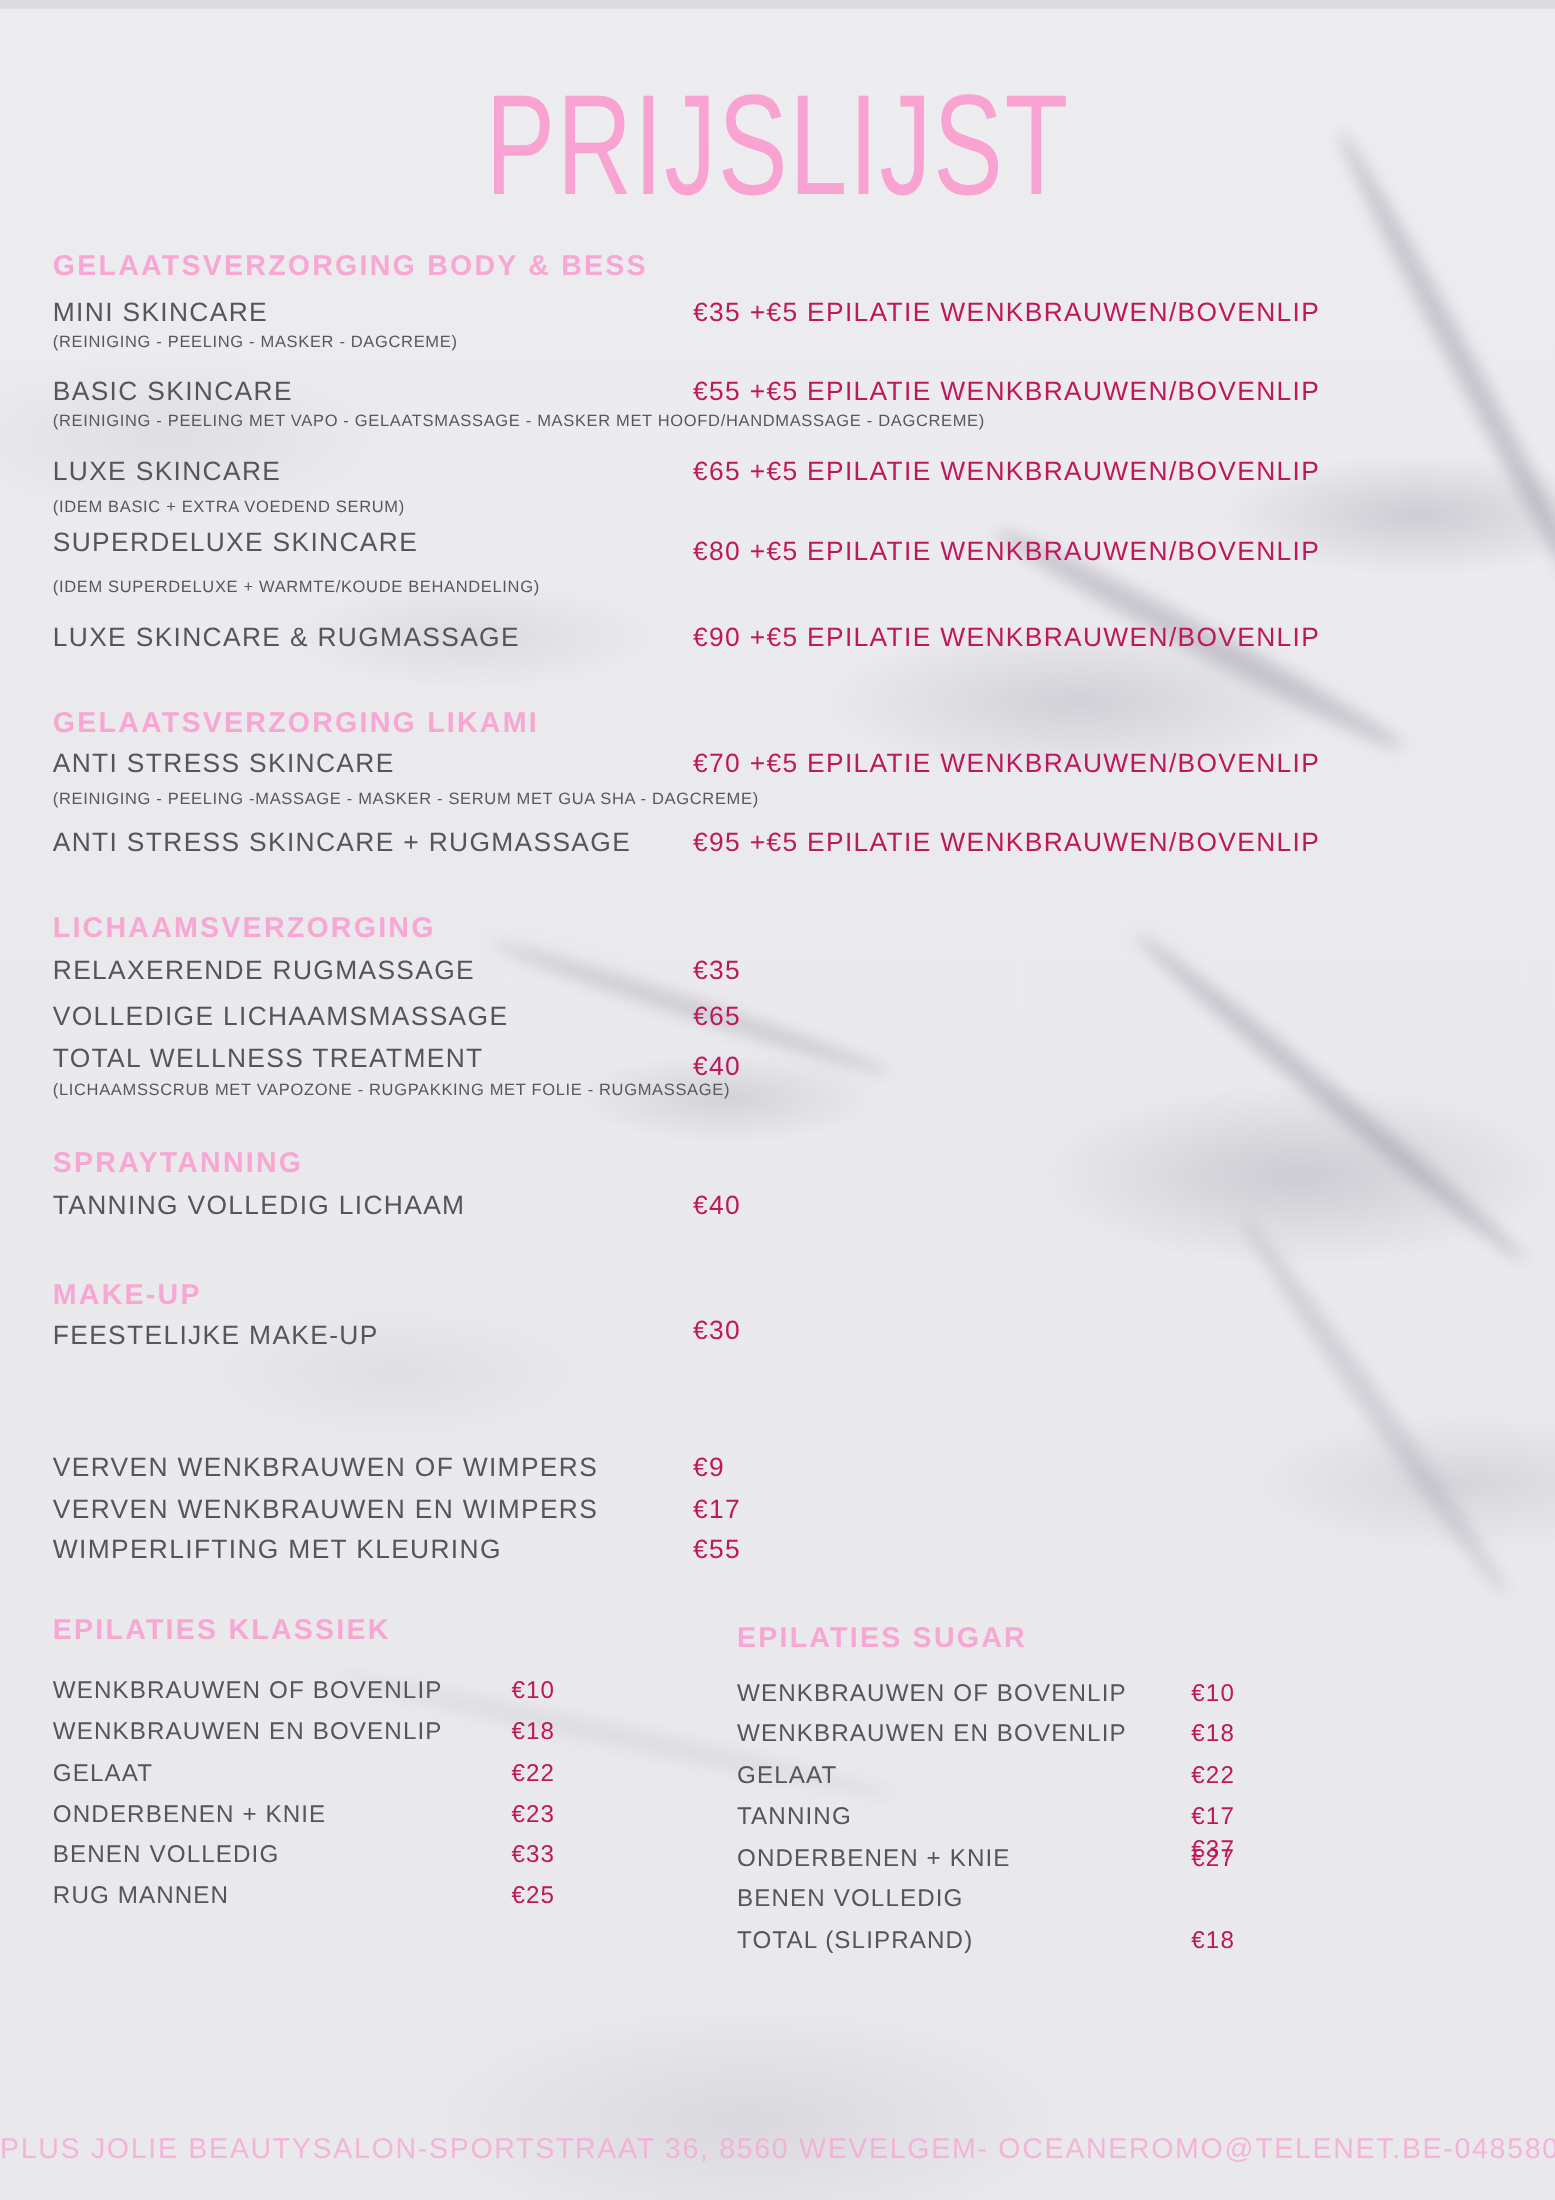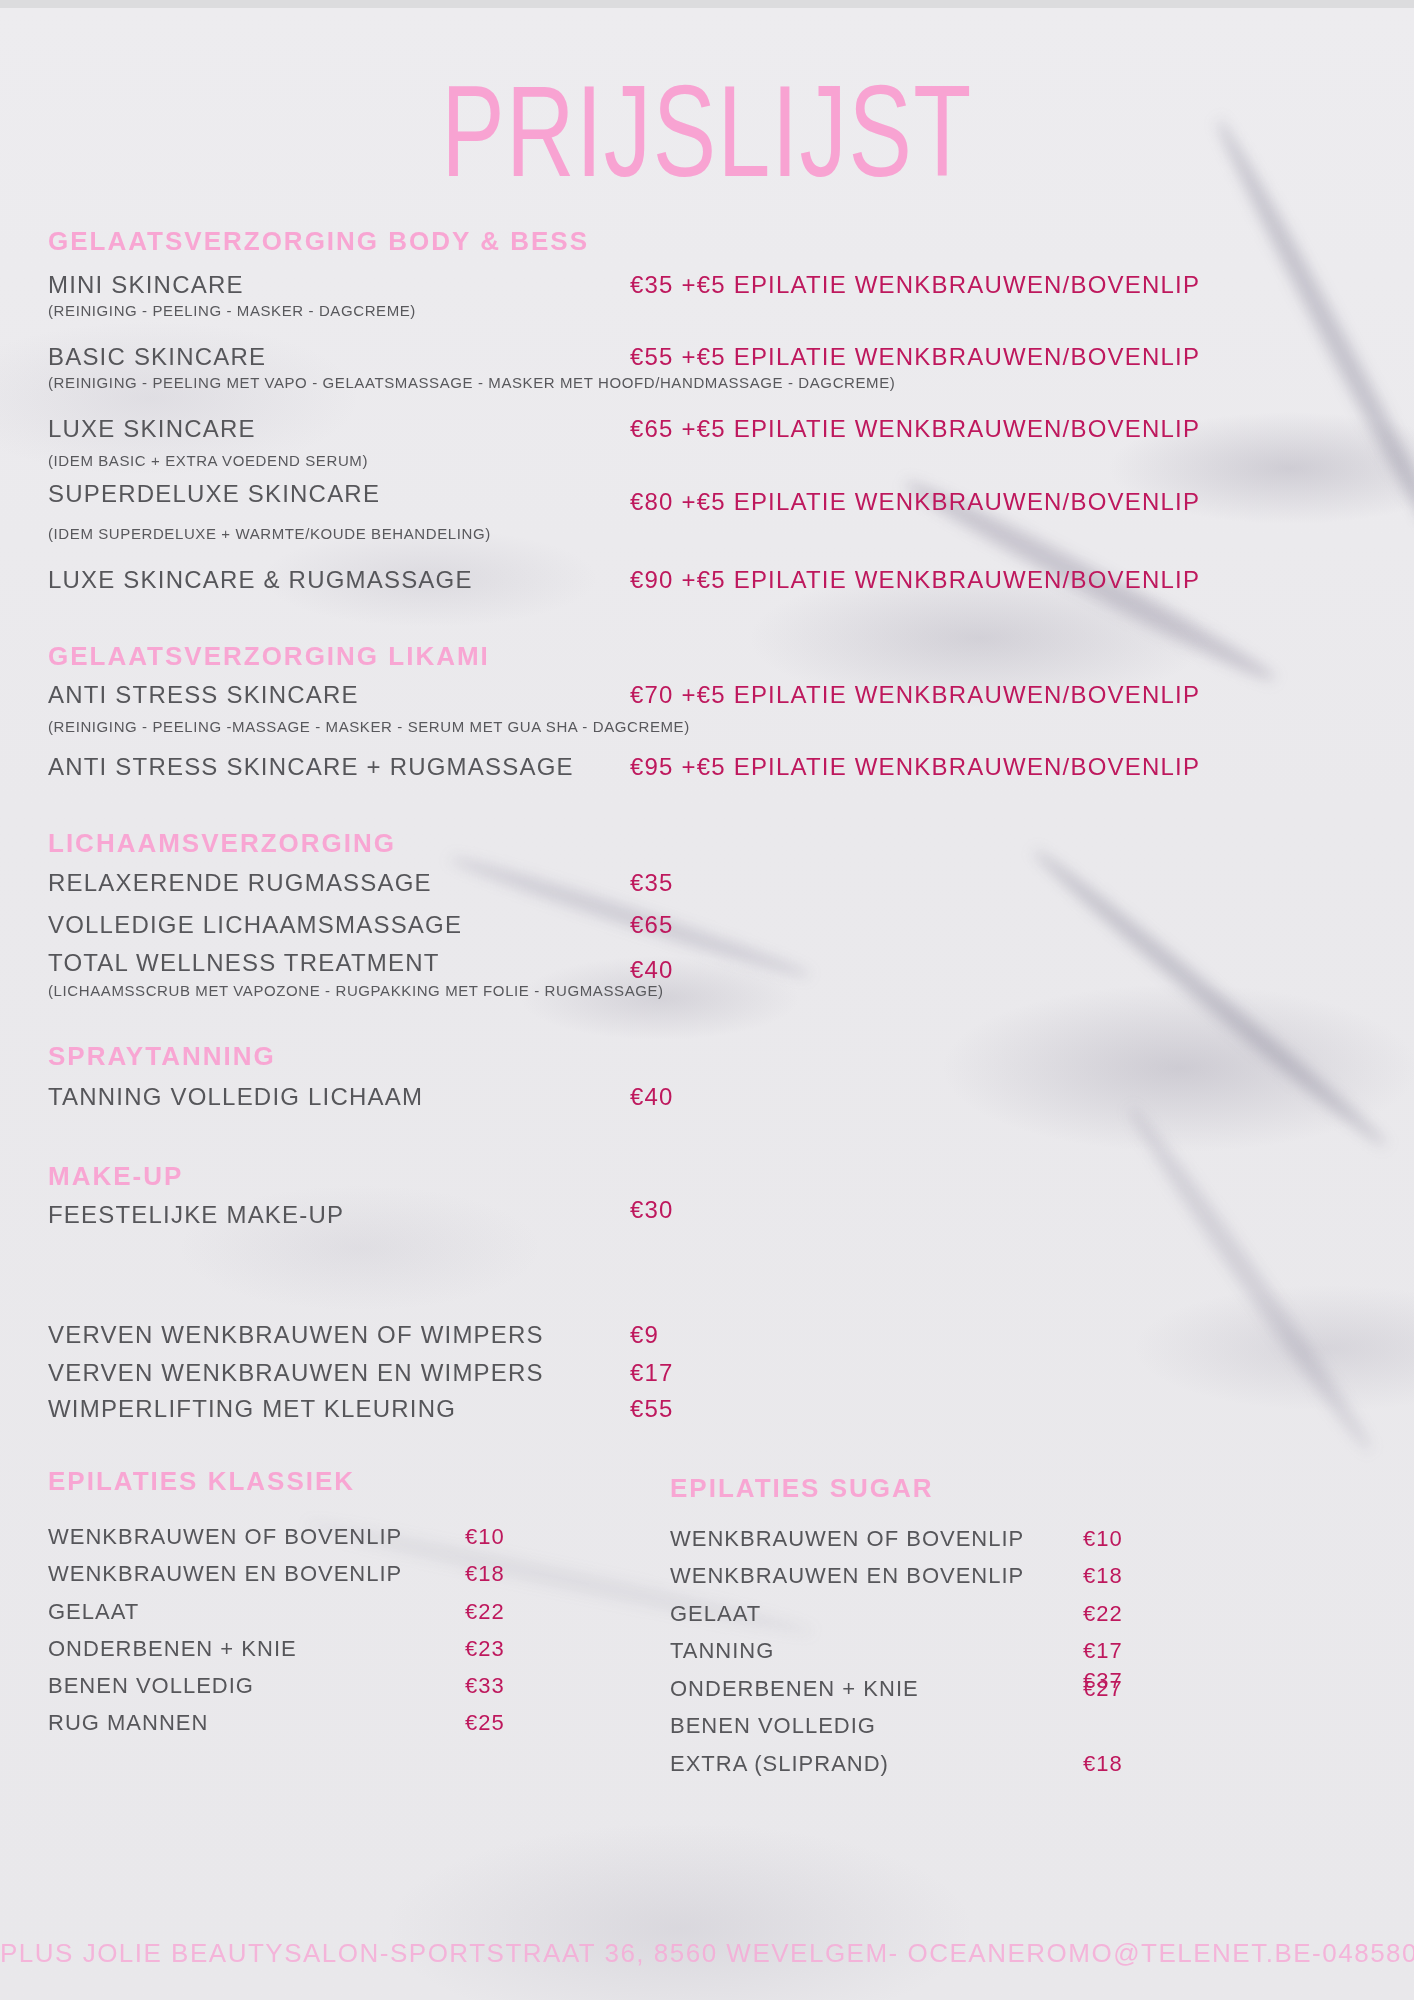--- a/index.html
+++ b/index.html
@@ -182,18 +182,18 @@
 
   <div class="item sm" style="top:1630px;left:670px">TANNING</div>
   <div class="price sm" style="top:1630px;left:1083px">€17</div>
 
   <div class="item sm" style="top:1668px;left:670px">ONDERBENEN + KNIE</div>
   <div class="price sm" style="top:1668px;left:1083px">€27</div>
 
   <div class="item sm" style="top:1705px;left:670px">BENEN VOLLEDIG</div>
   <div class="price sm" style="top:1660px;left:1083px">€37</div>
 
-  <div class="item sm" style="top:1743px;left:670px">EXTRA (SLIPRAND)</div>
+  <div class="item sm" style="top:1743px;left:670px">TOTAL (SLIPRAND)</div>
   <div class="price sm" style="top:1743px;left:1083px">€18</div>
 
   <div class="footer">PLUS JOLIE BEAUTYSALON-SPORTSTRAAT 36, 8560 WEVELGEM- OCEANEROMO@TELENET.BE-0485803424</div>
 
 </div>
 
 </body></html>

